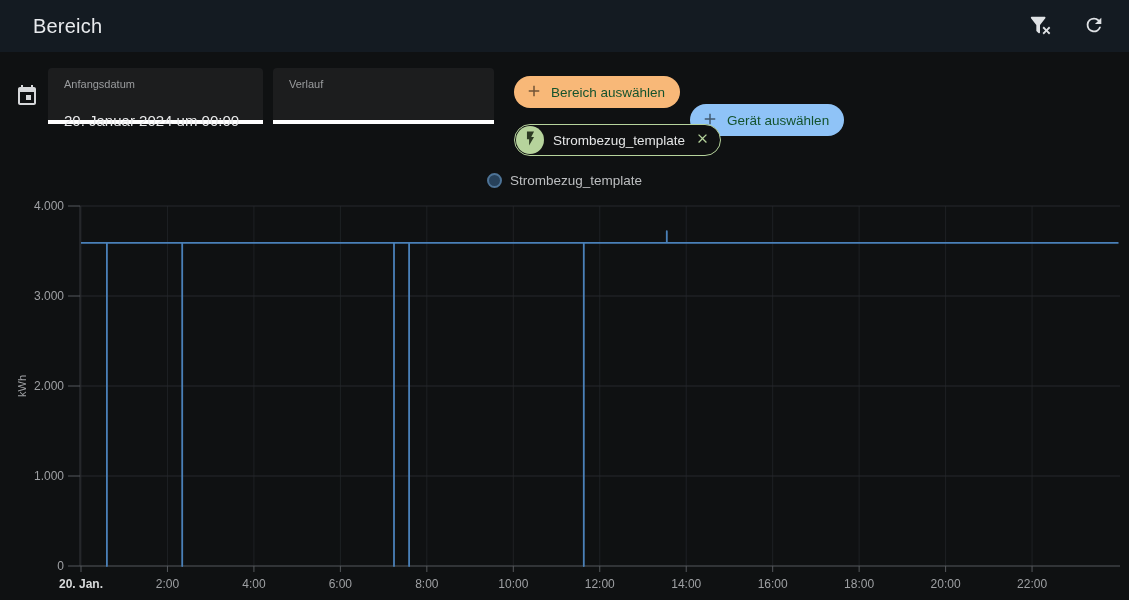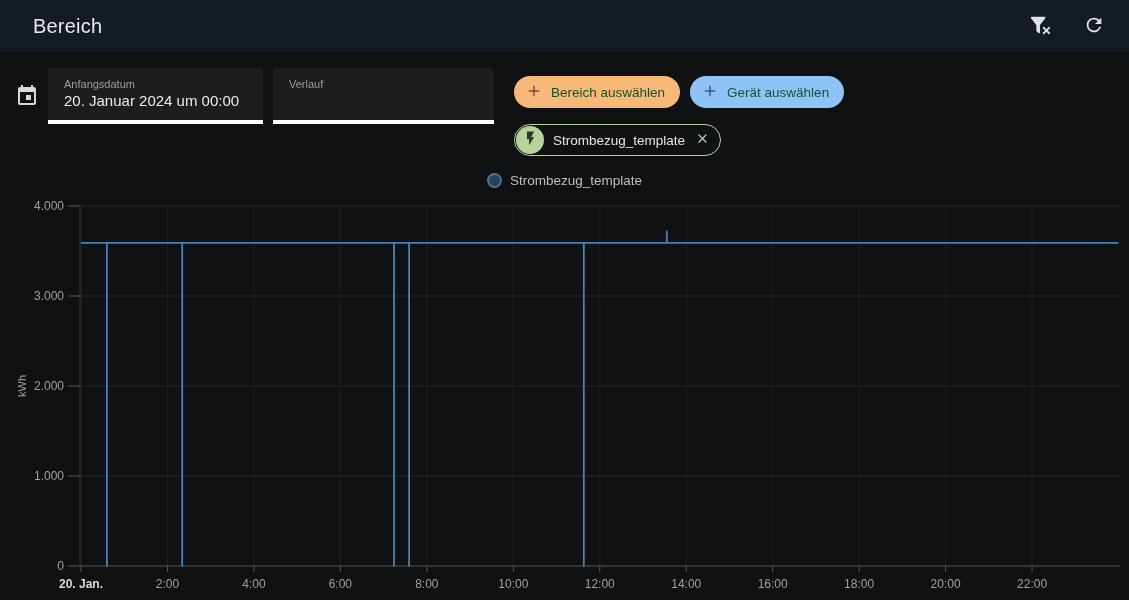--- a/index.html
+++ b/index.html
@@ -26,21 +26,21 @@
     position:absolute;left:12px;top:82px;width:30px;height:30px;border:none;background:transparent;
     display:flex;align-items:center;justify-content:center;cursor:pointer;padding:0;z-index:2;
   }
   .cal-btn svg{width:24px;height:24px;fill:#d6d8da;}
   .date-field{
     position:absolute;top:68px;height:56px;background:#1c1d1e;
     border-radius:4px 4px 0 0;border-bottom:4px solid #ffffff;
     box-sizing:border-box;padding:9px 16px 0 16px;cursor:text;z-index:2;
   }
   .date-field .f-label{font-size:11px;color:#9a9c9e;line-height:14px;}
-  .date-field .f-value{font-size:15px;color:#e9eaeb;line-height:20px;margin-top:0;white-space:nowrap;}
+  .date-field .f-value{font-size:15px;color:#e9eaeb;line-height:20px;margin-top:20px;white-space:nowrap;}
   #start-field{left:48px;width:215px;}
   #end-field{left:273px;width:221px;}
   .chip-row{position:absolute;left:514px;top:76px;display:flex;gap:10px;z-index:2;}
   .chip{
     height:32px;border:none;border-radius:16px;display:inline-flex;align-items:center;
     padding:0 15px 0 11px;font-family:inherit;font-size:13.5px;color:#14532d;cursor:pointer;white-space:nowrap;
   }
   .chip svg{width:18px;height:18px;fill:rgba(0,0,0,.55);margin-right:8px;}
   .entity-chip{
     position:absolute;left:514px;top:124px;height:32px;box-sizing:border-box;
@@ -108,21 +108,21 @@
 
 <div class="chip-row">
   <button class="chip" style="background: rgb(248, 184, 120);">
     <span>
       <svg viewBox="0 0 24 24" width="18" height="18" style="fill:rgba(0,0,0,.55)">
           <path d="M19 13h-6v6h-2v-6H5v-2h6V5h2v6h6z"></path>
         </svg>
     </span>
     <span>Bereich auswählen</span>
   </button>
-  <button class="chip" style="background: rgb(143, 195, 247);">
+  <button class="chip" style="background: rgb(143, 195, 247); margin-top: 28px;">
     <span>
       <svg viewBox="0 0 24 24" width="18" height="18" style="fill:rgba(0,0,0,.55)">
           <path d="M19 13h-6v6h-2v-6H5v-2h6V5h2v6h6z"></path>
         </svg>
     </span>
     <span>Gerät auswählen</span>
   </button>
 </div>
 
 <div class="entity-chip" style="border-color: rgb(182, 211, 156);">

